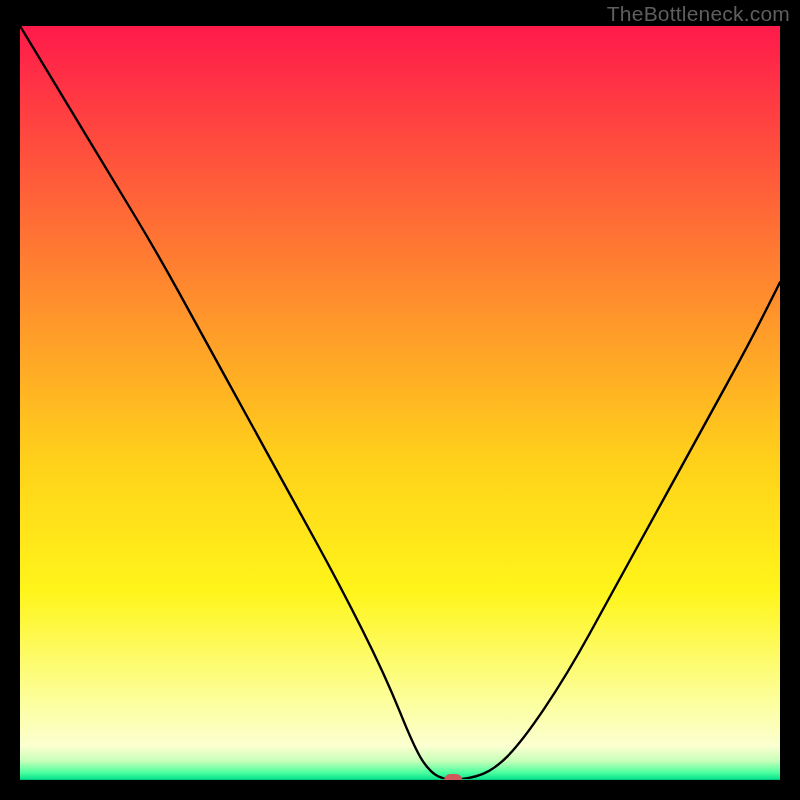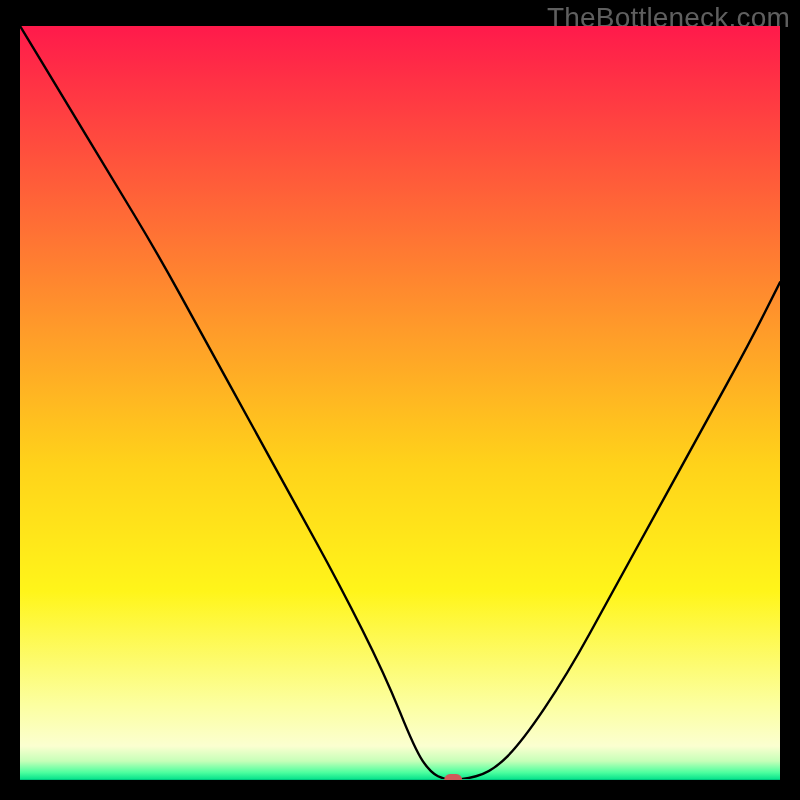--- a/index.html
+++ b/index.html
@@ -19,21 +19,21 @@
   .plot {
     position: absolute;
     box-sizing: border-box;
   }
   .watermark {
     position: absolute;
     top: 2px;
     right: 10px;
     color: #5f5f5f;
     font-family: Arial, Helvetica, sans-serif;
-    font-size: 28px;
+    font-size: 21px;
     font-weight: 500;
     letter-spacing: 0.2px;
   }
 </style>
 </head>
 <body>
 
 <div class="frame">
   <div class="watermark">TheBottleneck.com</div>
   <svg class="plot" xmlns="http://www.w3.org/2000/svg" viewBox="0 0 760 754" style="left: 20px; top: 26px; width: 760px; height: 754px;">

